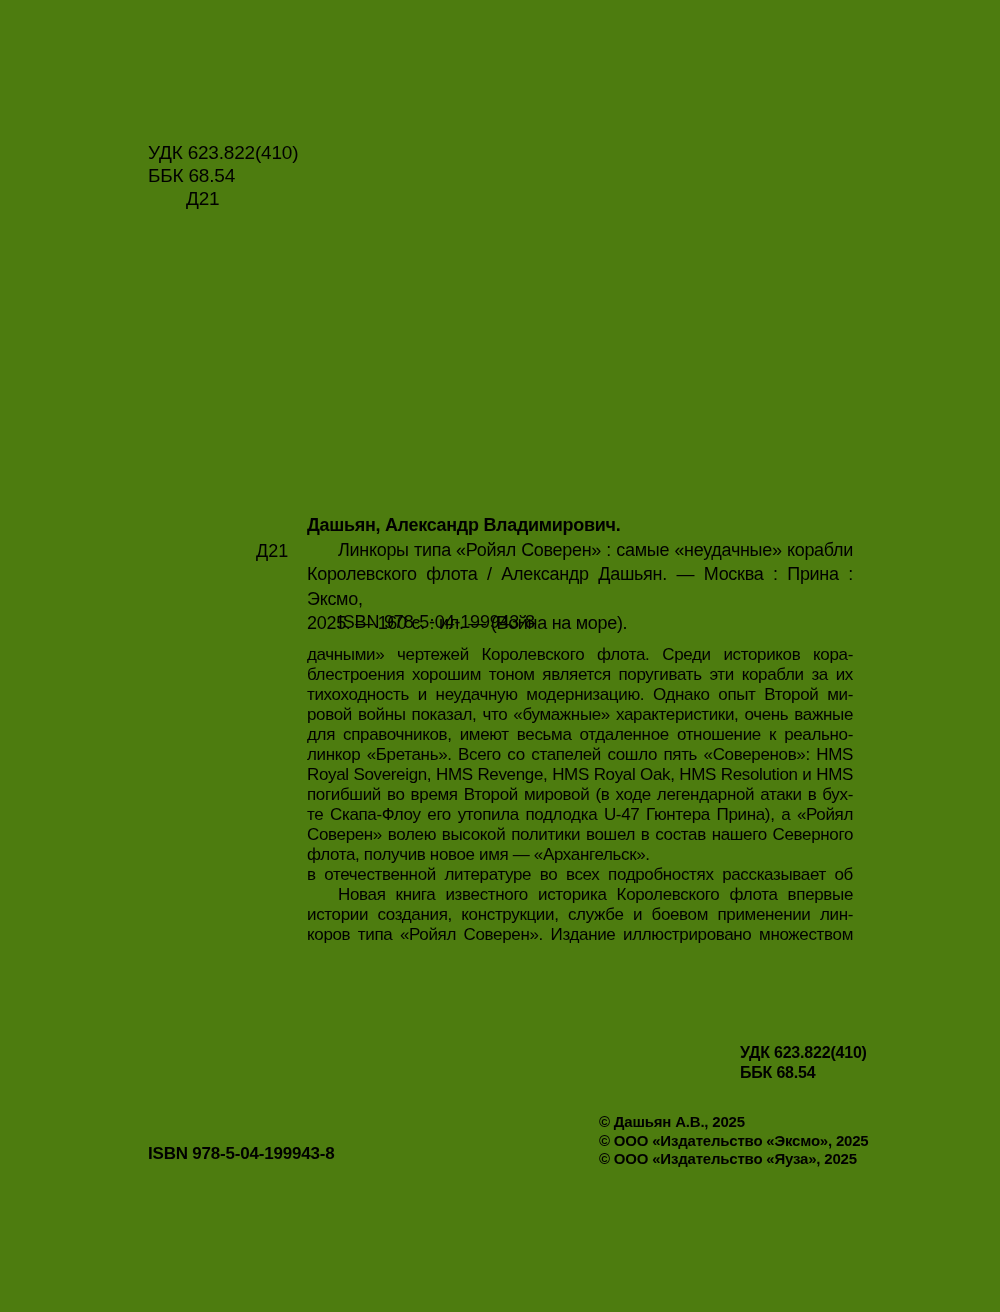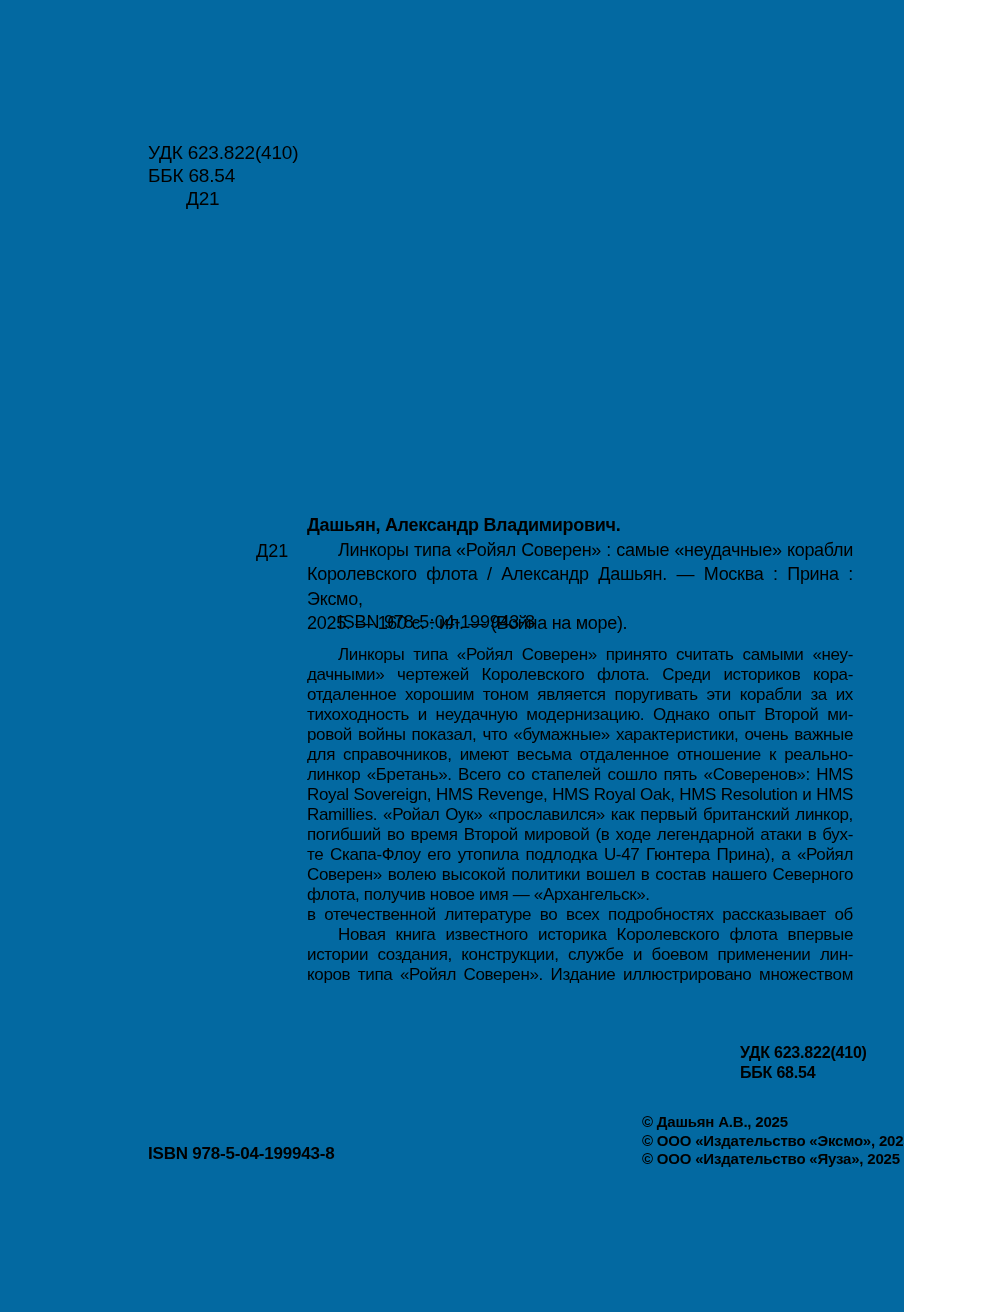--- a/index.html
+++ b/index.html
@@ -2,23 +2,23 @@
 <html><head>
 <meta charset="utf-8">
 <style>
   html, body {
     margin: 0;
     padding: 0;
     background: #ffffff;
   }
   #page {
     position: relative;
-    width: 904px;
+    width: 1000px;
     height: 1312px;
-    background: #0369a1;
+    background: #4d7c0f;
     color: #000000;
     font-family: "Liberation Sans", sans-serif;
     overflow: hidden;
   }
   
   #top-block {
     position: absolute;
     left: 148px;
     top: 141px;
     font-size: 19px;
@@ -93,21 +93,21 @@
     position: absolute;
     left: 148px;
     top: 1144px;
     font-size: 17px;
     font-weight: bold;
     letter-spacing: -0.2px;
     white-space: nowrap;
   }
   #copyright-block {
     position: absolute;
-    left: 642px;
+    left: 599px;
     top: 1113px;
     font-size: 15px;
     line-height: 18.5px;
     font-weight: bold;
     letter-spacing: -0.2px;
     white-space: nowrap;
   }
 </style>
 </head>
 <body>
@@ -126,29 +126,27 @@
     <div class="author ll">Дашьян, Александр Владимирович.</div>
     <div class="jl indent">Линкоры типа «Ройял Соверен» : самые «неудачные» корабли</div>
     <div class="jl">Королевского флота / Александр Дашьян. — Москва : Прина : Эксмо,</div>
     <div class="ll">2025. — 160 с. : ил. — (Война на море).</div>
   </div>
 
   <div id="card-isbn">ISBN 978-5-04-199943-8</div>
 
   <div id="annotation">
     <div>
-      <div class="jl indent">Линкоры типа «Ройял Соверен» принято считать самыми «неу-</div>
       <div class="jl">дачными» чертежей Королевского флота. Среди историков кора-</div>
-      <div class="jl">отдаленное хорошим тоном является поругивать эти корабли за их</div>
+      <div class="jl">блестроения хорошим тоном является поругивать эти корабли за их</div>
       <div class="jl">тихоходность и неудачную модернизацию. Однако опыт Второй ми-</div>
       <div class="jl">ровой войны показал, что «бумажные» характеристики, очень важные</div>
       <div class="jl">для справочников, имеют весьма отдаленное отношение к реально-</div>
       <div class="jl">линкор «Бретань». Всего со стапелей сошло пять «Соверенов»: HMS</div>
       <div class="jl">Royal Sovereign, HMS Revenge, HMS Royal Oak, HMS Resolution и HMS</div>
-      <div class="jl">Ramillies. «Ройал Оук» «прославился» как первый британский линкор,</div>
       <div class="jl">погибший во время Второй мировой (в ходе легендарной атаки в бух-</div>
       <div class="jl">те Скапа-Флоу его утопила подлодка U-47 Гюнтера Прина), а «Ройял</div>
       <div class="jl">Соверен» волею высокой политики вошел в состав нашего Северного</div>
       <div class="ll">флота, получив новое имя — «Архангельск».</div>
     </div>
     <div>
       <div class="jl">в отечественной литературе во всех подробностях рассказывает об</div>
       <div class="jl indent">Новая книга известного историка Королевского флота впервые</div>
       <div class="jl">истории создания, конструкции, службе и боевом применении лин-</div>
       <div class="jl">коров типа «Ройял Соверен». Издание иллюстрировано множеством</div>

